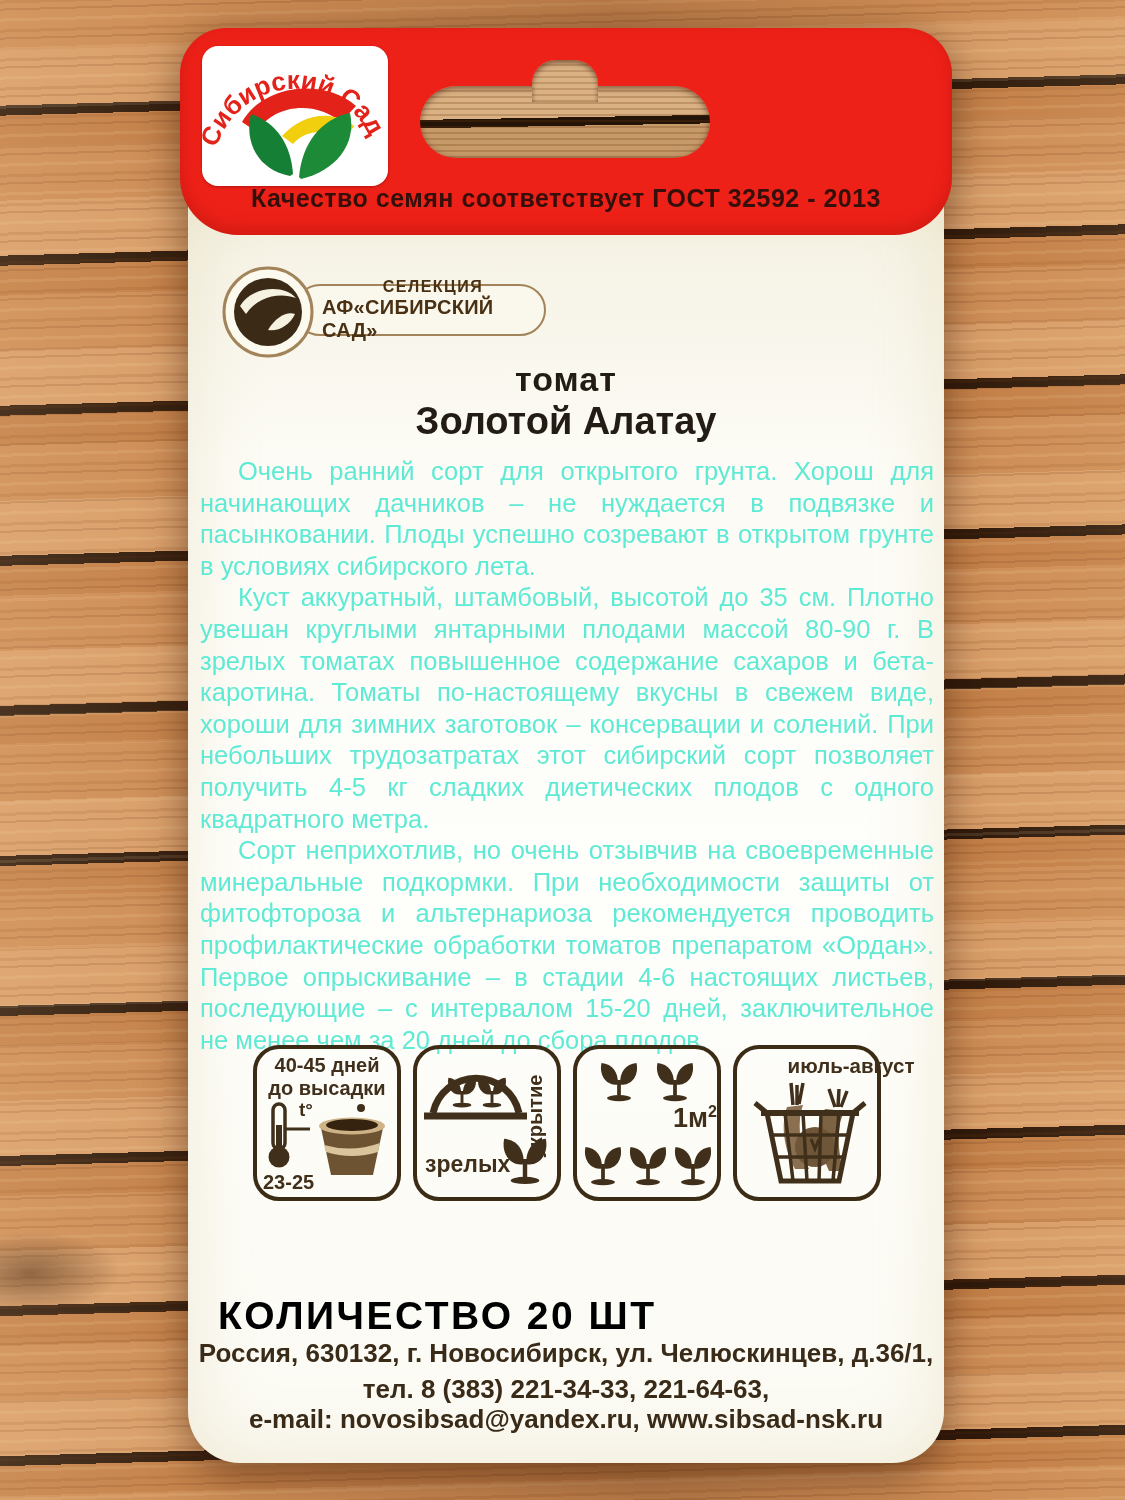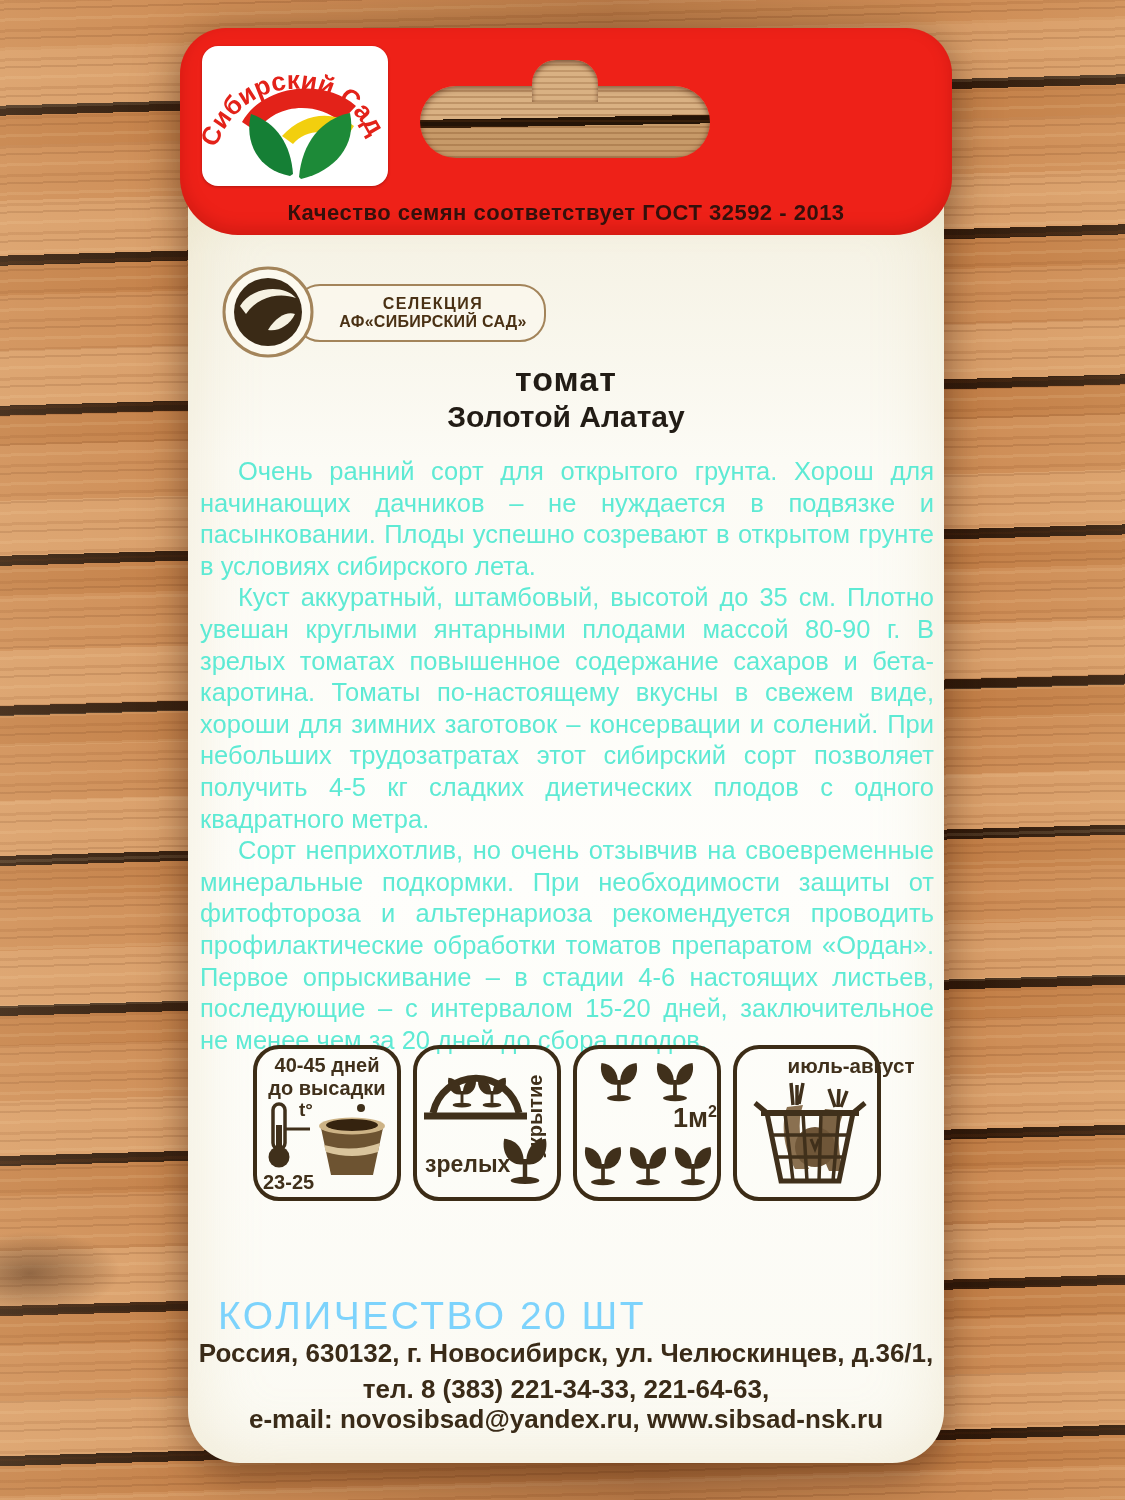--- a/index.html
+++ b/index.html
@@ -44,38 +44,38 @@
           linear-gradient(179deg,#d9b183 0 44%,#241407 44% 55%,#c79a69 55% 100%);
         box-shadow:inset 0 2px 6px rgba(60,20,5,.6);}
   .slot-bump{position:absolute;left:352px;top:32px;width:66px;height:42px;border-radius:24px 24px 0 0;
         background:repeating-linear-gradient(0deg, rgba(110,60,20,.22) 0 2px, rgba(0,0,0,0) 2px 6px),#d9b183;
         box-shadow:inset 0 3px 5px rgba(60,20,5,.55);}
 
   
   .logo-box{position:absolute;left:22px;top:18px;width:186px;height:140px;
         background:#fff;border-radius:16px;box-shadow:0 1px 3px rgba(90,5,0,.4);overflow:hidden;}
 
-  .quality{position:absolute;left:0;top:172px;width:100%;text-align:center;
-        font-size:22px;font-weight:bold;color:#35100b;letter-spacing:.5px;}
+  .quality{position:absolute;left:0;top:156px;width:100%;text-align:center;
+        font-size:25px;font-weight:bold;color:#35100b;letter-spacing:.5px;}
 
   
   .stamp{position:absolute;left:40px;top:236px;width:330px;height:96px;color:#4a3114;}
-  .stamp-tab{position:absolute;left:74px;top:20px;width:252px;height:58px;
+  .stamp-tab{position:absolute;left:74px;top:20px;width:252px;height:52px;
         border:2.5px solid #a3845a;border-radius:26px;background:rgba(252,249,238,.6);
         display:flex;flex-direction:column;justify-content:center;align-items:center;
         padding-left:26px;}
   .stamp-tab .l1{font-size:16px;font-weight:bold;letter-spacing:1.5px;}
-  .stamp-tab .l2{font-size:16px;font-weight:bold;letter-spacing:.3px;}
+  .stamp-tab .l2{font-size:20px;font-weight:bold;letter-spacing:.3px;}
   .stamp-circ{position:absolute;left:0;top:0;width:96px;height:96px;}
 
   
   .crop{position:absolute;left:0;top:332px;width:100%;text-align:center;
         font-size:34px;font-weight:bold;color:#221c15;letter-spacing:1px;}
   .variety{position:absolute;left:0;top:372px;width:100%;text-align:center;
-        font-size:30px;font-weight:bold;color:#221c15;}
+        font-size:38px;font-weight:bold;color:#221c15;}
 
   
   .desc{position:absolute;left:20px;top:428px;width:734px;
         font-size:25.5px;line-height:31.6px;color:#5eead4;text-align:justify;}
   .desc p{margin:0;text-indent:38px;}
 
   
   .icons{position:absolute;left:73px;top:1005px;width:640px;height:152px;}
   .pict{position:absolute;top:12px;width:148px;height:156px;border:4.5px solid #3c2c16;
         border-radius:26px;color:#40301b;}
@@ -88,22 +88,22 @@
   .temp-range{position:absolute;left:6px;bottom:3px;font-size:20px;font-weight:bold;}
   .cover-label{position:absolute;left:66px;top:56px;width:104px;text-align:center;
         font-size:20px;font-weight:bold;transform:rotate(-90deg);}
   .ground-label{position:absolute;left:8px;top:102px;font-size:23px;font-weight:bold;}
   .area-label{position:absolute;left:0;top:54px;width:100%;text-align:right;
         font-size:27px;font-weight:bold;}
   .period-label{position:absolute;left:0;top:5px;width:100%;text-align:center;
         font-size:20.5px;font-weight:bold;margin-left:44px;}
 
   
-  .qty{position:absolute;left:38px;top:1266px;font-size:39px;font-weight:normal;
-        letter-spacing:2.5px;color:#7dd3fc;}
+  .qty{position:absolute;left:38px;top:1266px;font-size:39px;font-weight:bold;
+        letter-spacing:2.5px;color:#000000;}
   .addr{position:absolute;left:0;width:100%;text-align:center;
         font-size:26px;font-weight:bold;color:#3a2b18;}
   .a1{top:1310px;} .a2{top:1346px;} .a3{top:1376px;}
 </style>
 </head>
 <body>
 
 <div class="scene">
 
   <div class="wood"></div>

